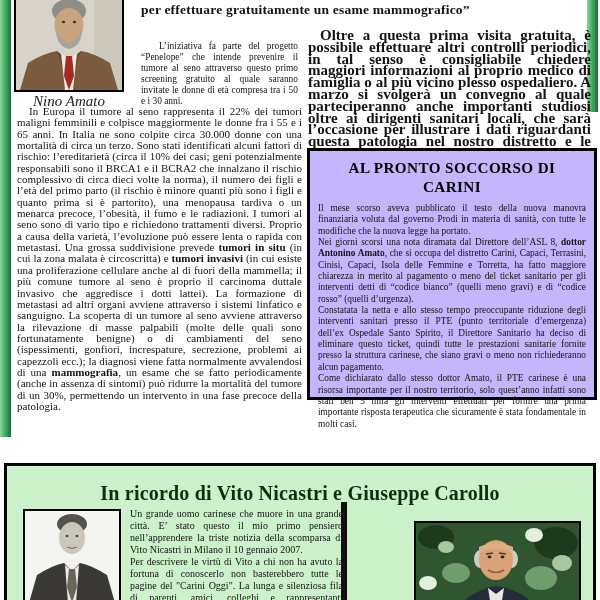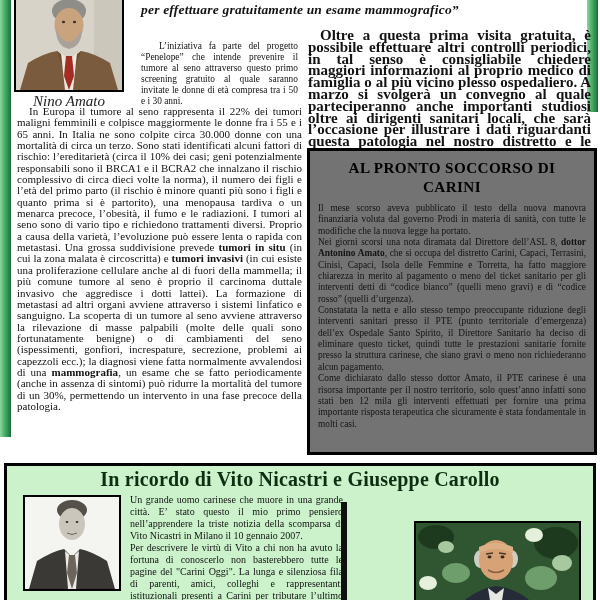--- a/index.html
+++ b/index.html
@@ -12,43 +12,43 @@
   .green-bar { position:absolute; background:linear-gradient(to right,#8ed6a0 0%,#47ab67 45%,#2e8d4f 75%,#1a6b36 100%); }
   #bar-left  { left:0;   top:0; width:11px; height:437px; }
   #bar-right { left:587px; top:0; width:11px; height:112px; }
 
   .photo-frame { position:absolute; border:2px solid #000; overflow:hidden; }
   #photo-nino { left:14px; top:-6px; width:110px; height:98px; background:#d7d3c9; }
   #caption-nino { position:absolute; left:14px; top:93px; width:110px; text-align:center;
     font-style:italic; font-size:15px; color:#222; }
 
   #quote { position:absolute; left:141px; top:2px; width:452px;
-    font-size:13.5px; font-weight:bold; font-style:italic; letter-spacing:.2px; }
+    font-size:13.5px; font-weight:bold; letter-spacing:.2px; }
 
   #intro { position:absolute; left:141px; top:41px; width:157px;
     font-size:9.4px; line-height:11.1px; text-align:justify; text-indent:18px; }
 
   #main-left { position:absolute; left:17px; top:106px; width:285px;
     font-size:11px; line-height:11.35px; text-align:justify; }
   #main-left p { text-indent:12px; }
   #main-left p b, #ticket-box p b { font-weight:bold; }
 
   #right-col { position:absolute; left:308px; top:30px; width:283px;
     font-size:15px; line-height:11.8px; text-align:justify; text-indent:12px;font-weight:bold; }
 
-  #ticket-box { position:absolute; left:307px; top:148px; width:290px; height:307px;
-    border:3px solid #000; background:#737373; padding:4px 8px 4px 8px; }
+  #ticket-box { position:absolute; left:307px; top:148px; width:290px; height:252px;
+    border:3px solid #000; background:#c4b5fd; padding:4px 8px 4px 8px; }
   #ticket-box h2 { text-align:center; font-size:15.2px; line-height:19px;
     letter-spacing:.4px; margin:3px 0 7px 0; color:#000; }
   #ticket-box p { font-size:9.35px; line-height:11.35px; text-align:justify; }
 
   #memorial-box { position:absolute; left:4px; top:463px; width:592px; height:142px;
     border:3px solid #000; background:#cbf2cb; overflow:hidden; }
   #memorial-title { text-align:center; font-size:20px; font-weight:bold;
-    color:#0e2e12; margin-top:2px; letter-spacing:.2px; }
+    color:#0e2e12; margin-top:16px; letter-spacing:.2px; }
   #memorial-text { margin-left:6px; margin-top:3px; width:330px;
     font-size:10px; line-height:12px; text-align:justify; }
   #photo-vito { float:left; width:98px; height:96px; border:2px solid #000;
     background:#f4f4f0; margin:1px 9px 2px 10px; overflow:hidden; }
   #memorial-divider { position:absolute; left:334px; top:36px; width:6px; height:110px; background:#101010; }
   #photo-carollo { left:407px; top:55px; width:167px; height:92px; background:#2f5531; }
   svg { display:block; }
 </style>
 </head>
 <body>
@@ -86,21 +86,21 @@
 
   <div id="right-col">Oltre a questa prima visita gratuita, è possibile effettuare altri controlli periodici, in tal senso è consigliabile chiedere maggiori informazioni al proprio medico di famiglia o al più vicino plesso ospedaliero.  A marzo si svolgerà un convegno al quale parteciperanno anche importanti studiosi oltre ai dirigenti sanitari locali, che sarà l’occasione per illustrare i dati riguardanti questa patologia nel nostro distretto e le relative nuove informazioni per la sua prevenzione.</div>
 
   <div id="ticket-box">
     <h2>
       <span>AL PRONTO SOCCORSO DI CARINI</span><br>
     </h2>
     <p>Il mese scorso aveva pubblicato il testo della nuova manovra finanziaria voluta dal governo Prodi in materia di sanità, con tutte le modifiche che la nuova legge ha portato.</p>
     <p><span>Nei giorni scorsi una nota diramata dal Direttore dell’ASL 8, </span><b>dottor Antonino Amato</b><span>, che si occupa del distretto Carini, Capaci, Terrasini, Cinisi, Capaci, Isola delle Femmine e Torretta, ha fatto maggiore chiarezza in merito al pagamento o meno del ticket sanitario per gli interventi detti di “codice bianco” (quelli meno gravi) e di “codice rosso” (quelli d’urgenza).</span></p>
     <p>Constatata la netta e allo stesso tempo preoccupante riduzione degli interventi sanitari presso il PTE (punto territoriale d’emergenza) dell’ex Ospedale Santo Spirito, il Direttore Sanitario ha deciso di eliminare questo ticket, quindi tutte le prestazioni sanitarie fornite presso la struttura carinese, che siano gravi o meno non richiederanno alcun pagamento.</p>
-    <p>Come dichiarato dallo stesso dottor Amato, il PTE carinese è una risorsa importante per il nostro territorio, solo quest’anno infatti sono stati ben 12 mila gli interventi effettuati per fornire una prima importante risposta terapeutica che sicuramente è stata fondamentale in molti casi.</p>
+    <p>Come dichiarato dallo stesso dottor Amato, il PTE carinese è una risorsa importante per il nostro territorio, solo quest’anno infatti sono stati ben 5 mila gli interventi effettuati per fornire una prima importante risposta terapeutica che sicuramente è stata fondamentale in molti casi.</p>
   </div>
 
   <div id="memorial-box">
     <div id="memorial-title">In ricordo di Vito Nicastri e Giuseppe Carollo</div>
 
     <div id="memorial-text">
       <div id="photo-vito">
         <svg width="94" height="92" viewBox="0 0 94 92">
           <rect width="94" height="92" fill="#f4f4f0"></rect>
           <ellipse cx="47" cy="13" rx="15" ry="10" fill="#55504a"></ellipse>

